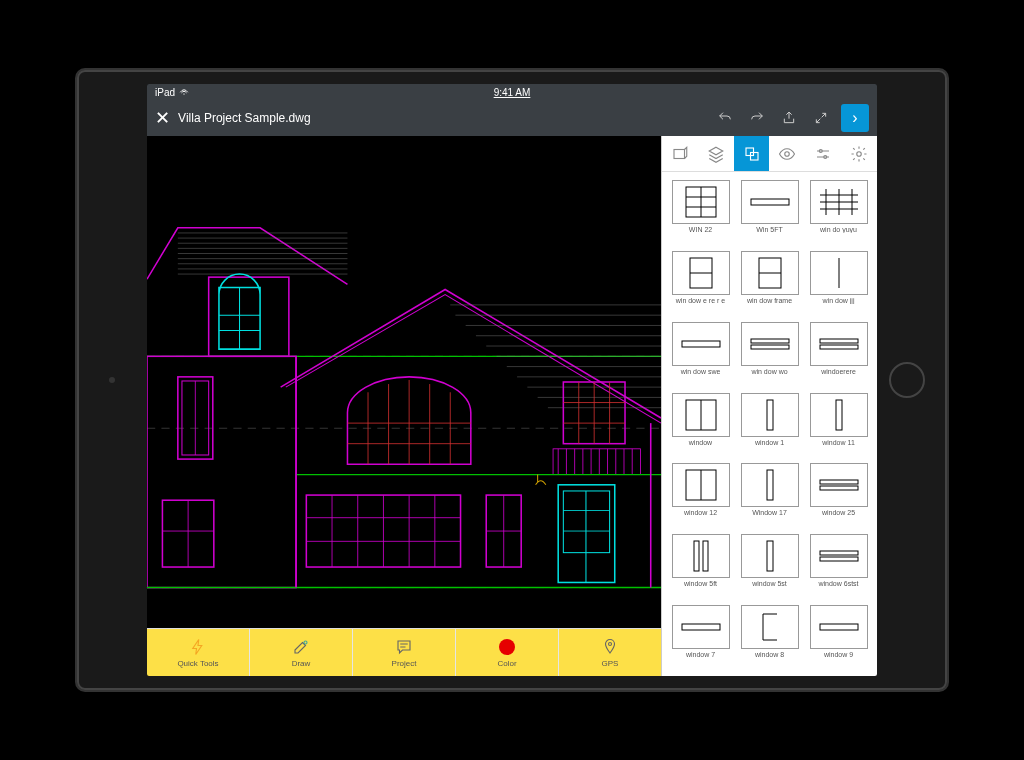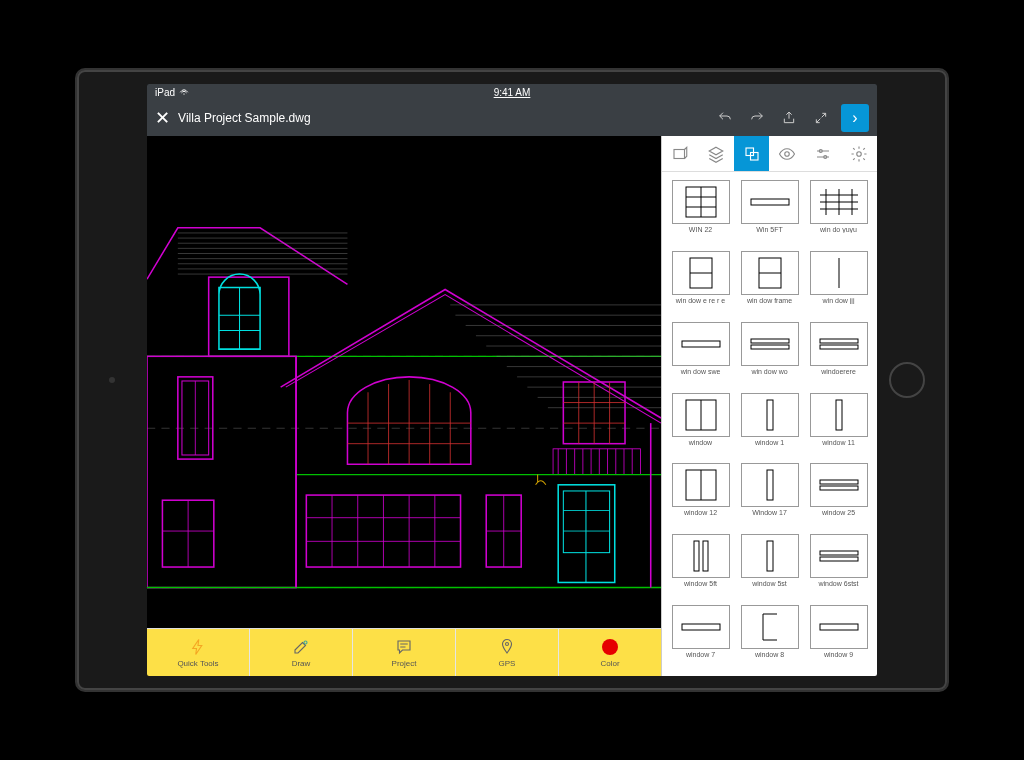--- a/index.html
+++ b/index.html
@@ -237,32 +237,32 @@
           <div class="tool-item">
             <div class="tool-icon">
                 <svg viewBox="0 0 24 24">
                   <path d="M4 4h16v12H10l-4 4v-4H4z M7 8h10 M7 12h7"></path>
                 </svg>
               </div>
             <div class="tool-label">Project</div>
           </div>
           <div class="tool-item">
             <div class="tool-icon">
+                <div class="color-dot"></div>
+              </div>
+            <div class="tool-label">Color</div>
+          </div>
+          <div class="tool-item">
+            <div class="tool-icon">
                 <svg viewBox="0 0 24 24">
                   <path d="M12 2a6 6 0 016 6c0 4-6 12-6 12S6 12 6 8a6 6 0 016-6z"></path>
                   <circle cx="12" cy="8" r="2"></circle>
                 </svg>
               </div>
             <div class="tool-label">GPS</div>
-          </div>
-          <div class="tool-item">
-            <div class="tool-icon">
-                <div class="color-dot"></div>
-              </div>
-            <div class="tool-label">Color</div>
           </div>
         </div>
       </div>
 
       <div class="right-panel">
         <div class="panel-tabs">
           <div class="panel-tab">
               <svg viewBox="0 0 24 24">
                 <rect x="4" y="6" width="14" height="12"></rect>
                 <path d="M18 6l3-3v12l-3 3"></path>

